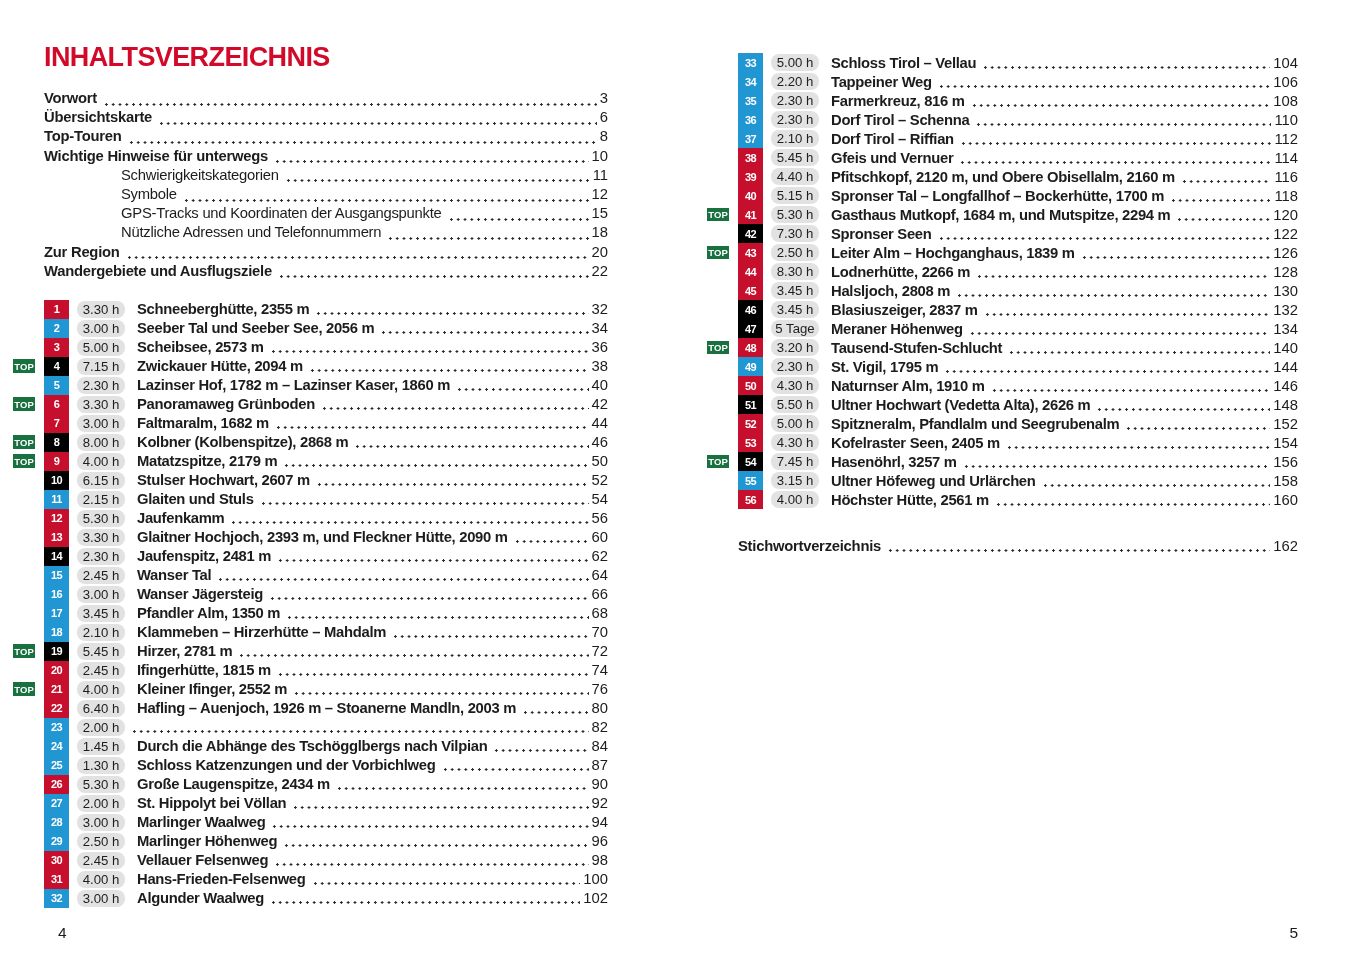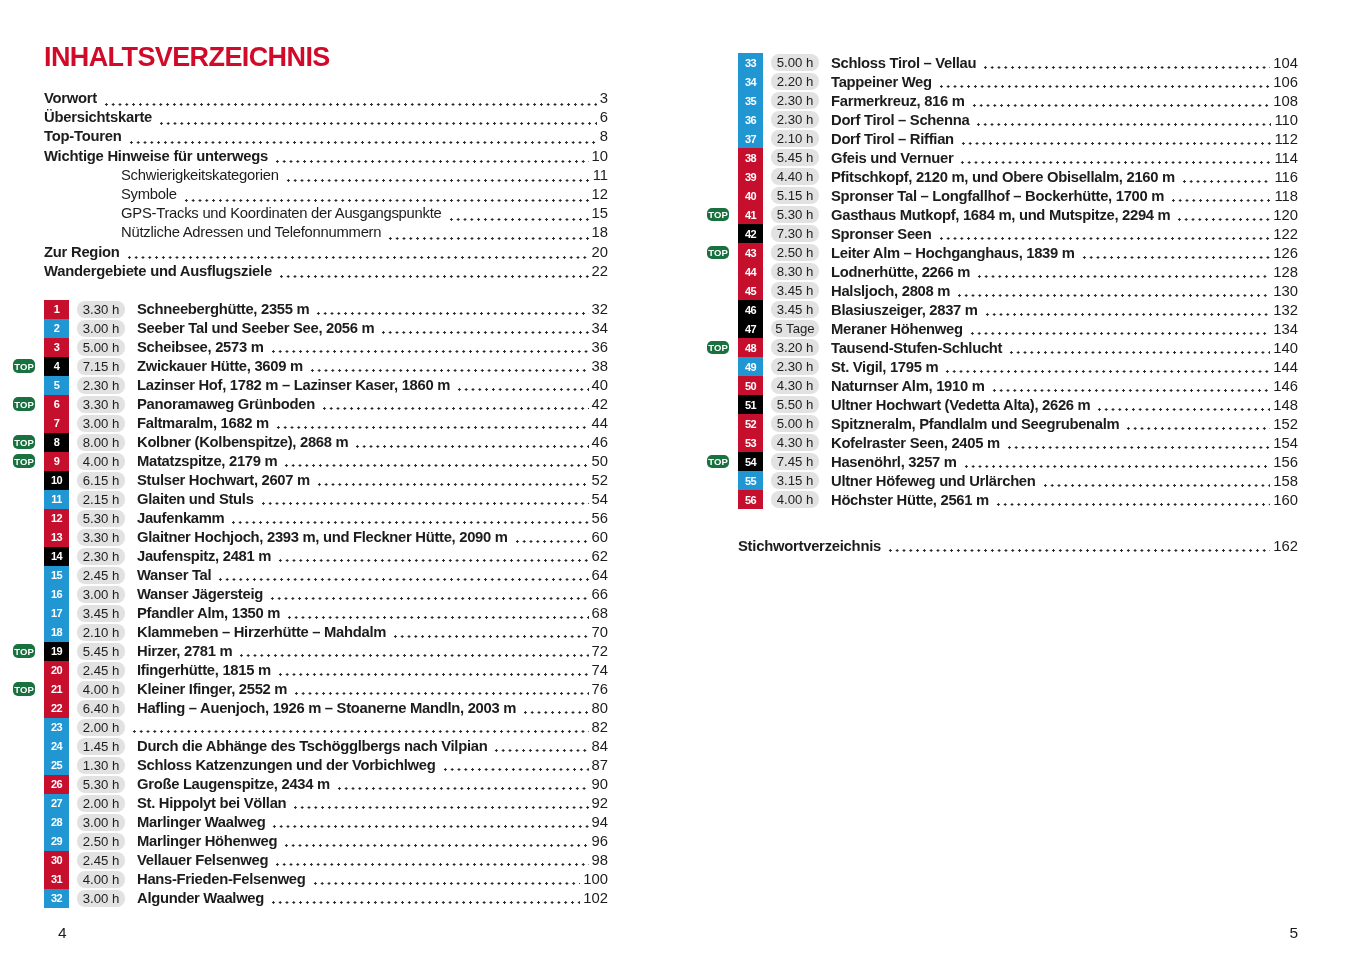--- a/index.html
+++ b/index.html
@@ -31,21 +31,21 @@
   .fm-row{display:flex;height:19.2px;font-size:14.8px;}
   .fm-row .label{font-weight:700;letter-spacing:-0.25px;white-space:nowrap;}
   .fm-row.plain .label{font-weight:400;}
   .fm-row.indent{padding-left:77px;}
 
   .tours{margin-top:18px;}
   .tour-row{display:flex;align-items:center;height:19px;position:relative;font-size:14.8px;}
   .top-badge{
     position:absolute;left:-31px;top:2.5px;width:22px;height:13.5px;
     background:var(--green);color:#fff;font-size:9.5px;font-weight:700;
-    display:flex;align-items:center;justify-content:center;border-radius:5px;
+    display:flex;align-items:center;justify-content:center;border-radius:0;
     letter-spacing:0.1px;
   }
   .num-badge{
     flex:0 0 25px;height:19px;display:flex;align-items:center;justify-content:center;
     color:#fff;font-weight:700;font-size:11px;letter-spacing:-0.5px;
   }
   .c-r{background:var(--red);} .c-b{background:var(--blue);} .c-k{background:var(--black);}
   .time{
     flex:0 0 48px;margin-left:8px;height:16.5px;background:var(--timebg);
     font-size:13.2px;display:flex;align-items:center;justify-content:center;
@@ -144,21 +144,21 @@
         <span class="num-badge c-r">3</span>
         <span class="time">5.00 h</span>
         <span class="name">Scheibsee, 2573 m</span>
         <span class="dots"></span>
         <span class="pagenum">36</span>
       </div>
       <div class="tour-row">
         <span class="top-badge">TOP</span>
         <span class="num-badge c-k">4</span>
         <span class="time">7.15 h</span>
-        <span class="name">Zwickauer Hütte, 3609 m</span>
+        <span class="name">Zwickauer Hütte, 2094 m</span>
         <span class="dots"></span>
         <span class="pagenum">38</span>
       </div>
       <div class="tour-row">
         <span class="num-badge c-b">5</span>
         <span class="time">2.30 h</span>
         <span class="name">Lazinser Hof, 1782 m – Lazinser Kaser, 1860 m</span>
         <span class="dots"></span>
         <span class="pagenum">40</span>
       </div>

